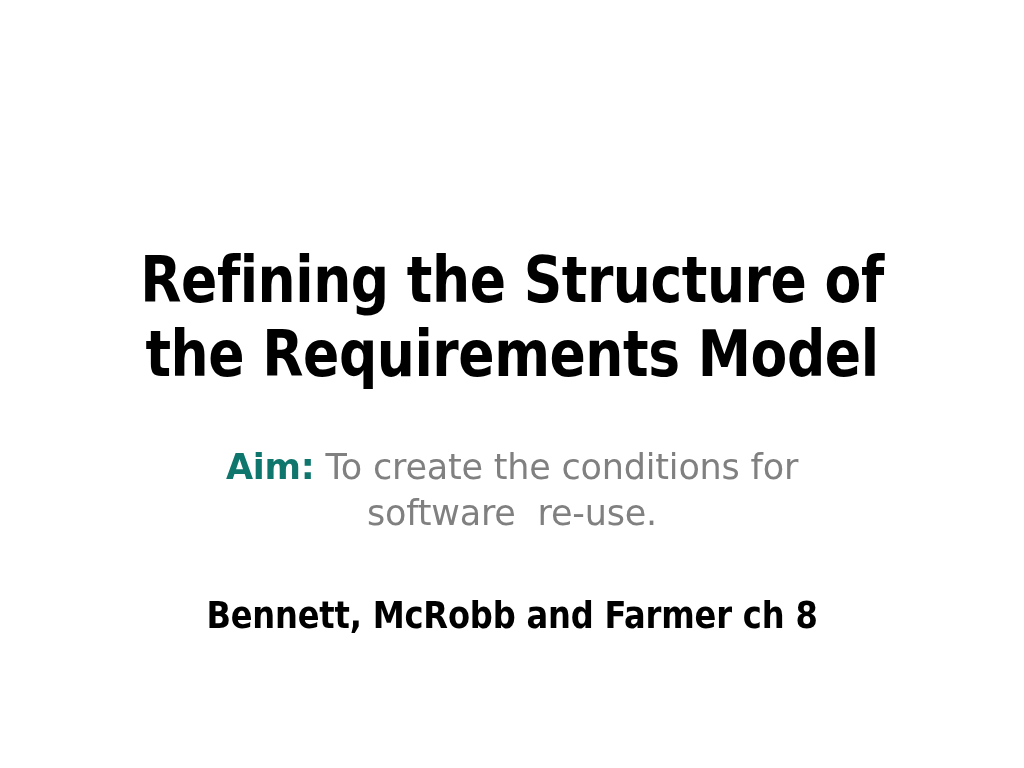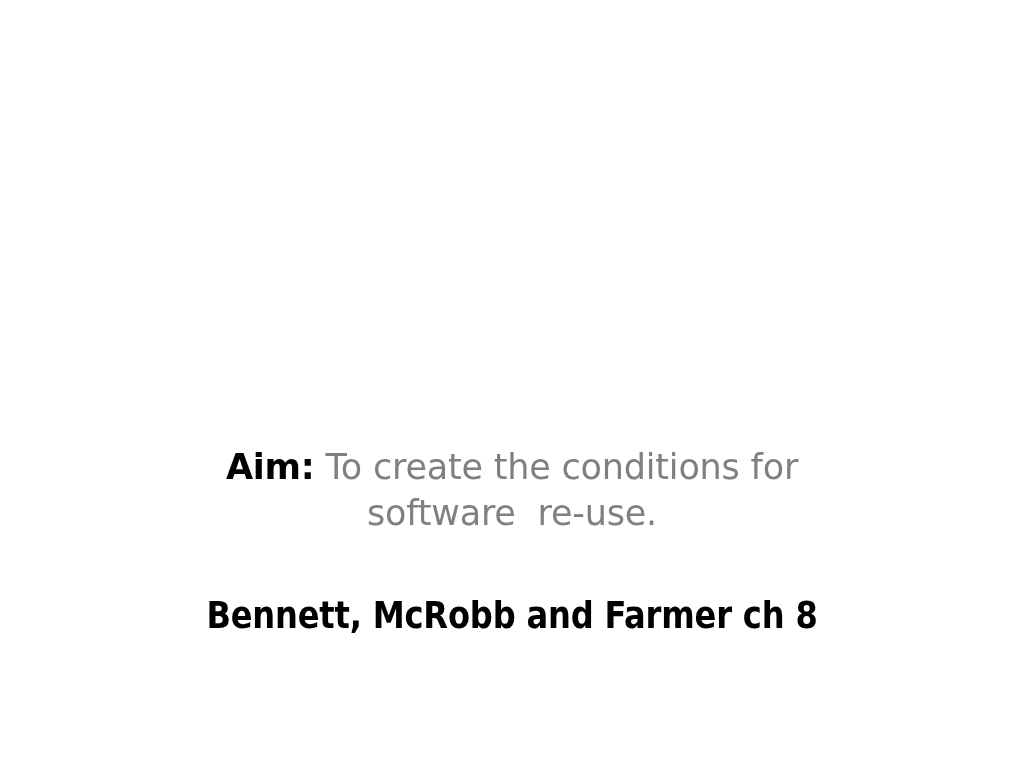--- a/index.html
+++ b/index.html
@@ -62,21 +62,21 @@
     font-size: 35px;
     font-weight: normal;
     line-height: 1.30;
     color: #808080;
     letter-spacing: -0.2px;
     white-space: pre-wrap;
   }
 
   .subtitle-lead {
     font-weight: bold;
-    color: #000000;
+    color: #0f766e;
   }
 
   
   .attribution-block {
     position: absolute;
     left: 0;
     top: 566px;
     width: 1024px;
     text-align: center;
     margin-top: 27px;
@@ -94,20 +94,23 @@
     transform: scaleX(0.94);
     transform-origin: center top;
     letter-spacing: -0.2px;
   }
 </style>
 </head>
 <body>
 
 <div class="slide">
 
+  <div class="title-block">
+    <h1 class="slide-title">Refining the Structure of the Requirements Model</h1>
+  </div>
 
   <div class="subtitle-block">
     <p class="subtitle-line"><span class="subtitle-lead">Aim:</span><span class="subtitle-body"> To create the conditions for software  re-use.</span></p>
   </div>
 
   <div class="attribution-block">
     <p class="attribution">Bennett, McRobb and Farmer ch 8</p>
   </div>
 
 </div>

